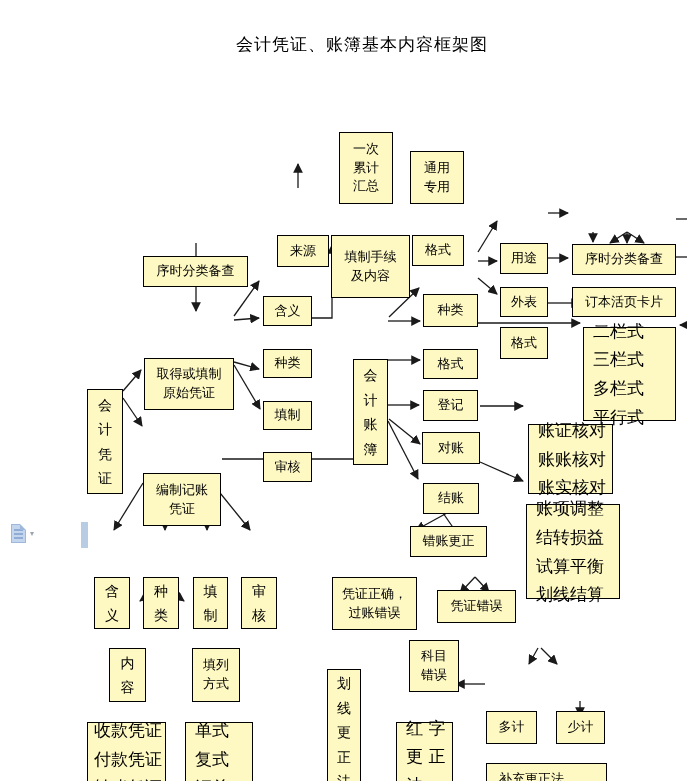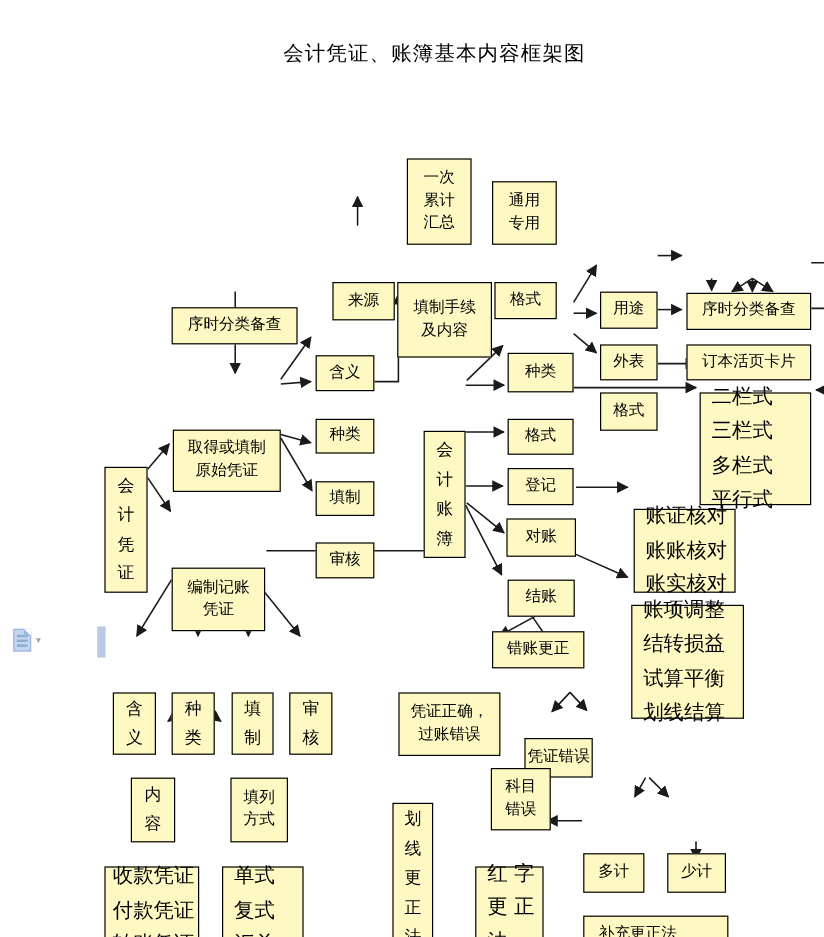--- a/index.html
+++ b/index.html
@@ -184,21 +184,21 @@
   <div class="box list" style="left:526px;top:460px;width:94px;height:95px">账项调整
 结转损益
 试算平衡
 划线结算</div>
   <div class="box list" style="left:528px;top:380px;width:85px;height:70px">账证核对
 账账核对
 账实核对</div>
 
   <div class="box" style="left:332px;top:533px;width:85px;height:53px">凭证正确，
 过账错误</div>
-  <div class="box" style="left:437px;top:571px;width:57px;height:33px">凭证错误</div>
+  <div class="box" style="left:437px;top:546px;width:79px;height:33px">凭证错误</div>
   <div class="box v" style="left:327px;top:625px;width:34px;height:127px">划
 线
 更
 正
 法</div>
   <div class="box" style="left:409px;top:596px;width:50px;height:52px">科目
 错误</div>
   <div class="box list" style="left:396px;top:678px;width:57px;height:69px">红 字
 更 正
 法</div>

